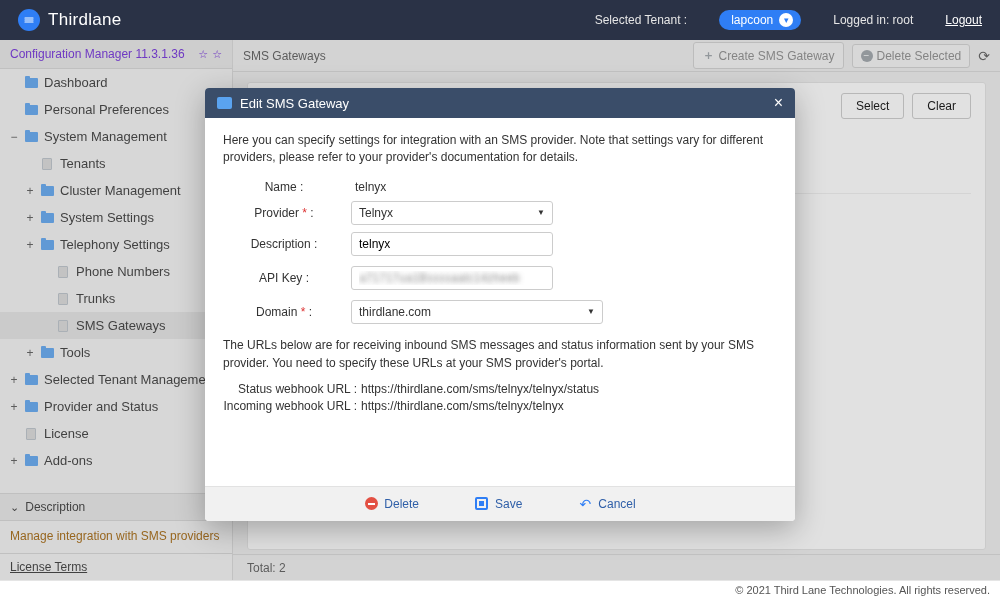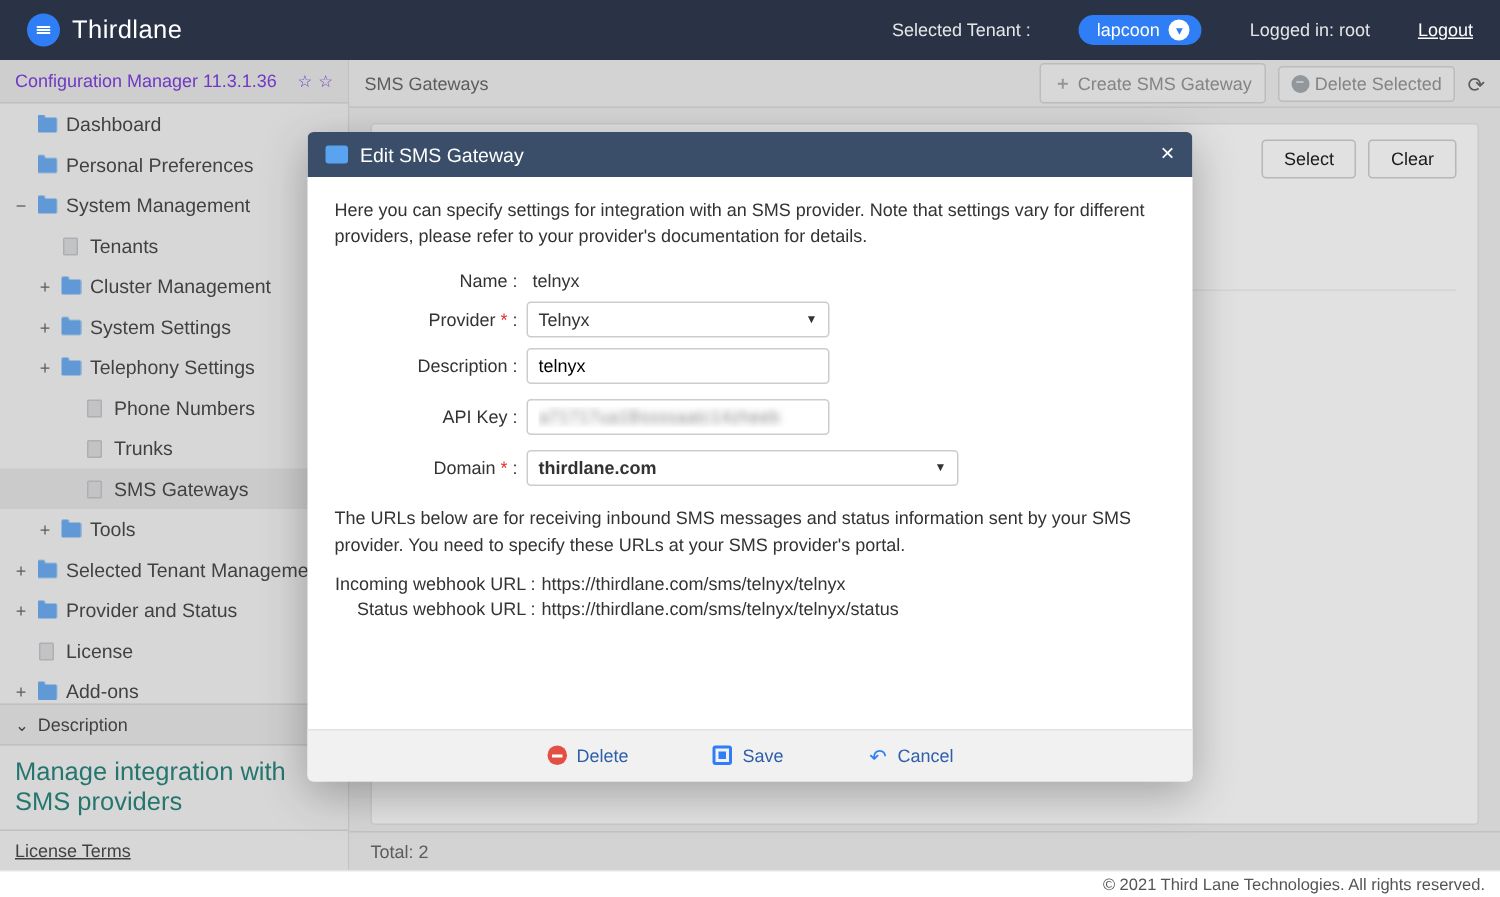--- a/index.html
+++ b/index.html
@@ -28,21 +28,21 @@
 .nav-exp { width: 12px; text-align: center; color: #555; font-size: 12px; }
 .nav-icon { width: 14px; height: 11px; margin: 0 6px 0 4px; display: inline-flex; align-items: center; justify-content: center; }
 .folder-icon { width: 13px; height: 10px; background: #5aa3f0; border-radius: 1px; position: relative; display: inline-block;}
 .folder-icon:before { content:""; position:absolute; top:-2px; left:0; width:5px; height:3px; background:#5aa3f0; border-radius:1px 1px 0 0;}
 .file-icon { width: 10px; height: 12px; background: #d9d9d9; border: 1px solid #b9c0c8; border-radius: 1px; display:inline-block;}
 .nav-item.indent1 { padding-left: 24px; }
 .nav-item.indent2 { padding-left: 40px; }
 .nav-item.active { background: #e3e3e3; }
 .sb-bottom { margin-top: auto; }
 .sb-desc-head { border-top: 1px solid #d5d5d5; border-bottom: 1px solid #d5d5d5; background: #e7e7e7; padding: 6px 10px; display: flex; align-items: center; gap: 6px; font-size: 12px; }
-.sb-desc-body { padding: 8px 10px; font-size: 17px; color: #0f766e; min-height: 32px; }
+.sb-desc-body { padding: 8px 10px; font-size: 12px; color: #a16207; min-height: 32px; }
 .sb-license { border-top: 1px solid #d5d5d5; padding: 6px 10px; font-size: 12px; }
 .sb-license span { text-decoration: underline; cursor: pointer; }
 
 .main { flex: 1; display: flex; flex-direction: column; background: #eeeeee; }
 .toolbar { height: 32px; background: #eeeeee; border-bottom: 1px solid #d8d8d8; display: flex; align-items: center; padding: 0 10px; font-size: 12px; }
 .toolbar-title { color: #555; }
 .toolbar-actions { margin-left: auto; display: flex; align-items: center; gap: 8px; }
 .tb-btn { padding: 4px 8px; border: 1px solid #d0d0d0; background: #f4f4f4; border-radius: 3px; color: #888; font-size: 12px; display: inline-flex; align-items: center; gap: 4px; cursor: pointer; }
 .refresh-ic { font-size: 14px; color: #555; cursor: pointer; }
 
@@ -60,28 +60,28 @@
 
 
 .modal-backdrop { position: absolute; top: 40px; left: 0; right: 0; bottom: 18px; background: rgba(120,120,120,0.22); display: flex; align-items: flex-start; justify-content: center; }
 .modal { margin-top: 48px; width: 590px; background: #fff; border-radius: 4px; box-shadow: 0 8px 30px rgba(0,0,0,0.28); overflow: hidden; }
 .modal-head { background: #3a4d69; color: #fff; padding: 7px 12px; display: flex; align-items: center; font-size: 13px; }
 .modal-head .mh-icon { width: 15px; height: 12px; background: #5aa3f0; border-radius: 2px; margin-right: 8px; position: relative; }
 .modal-close { margin-left: auto; font-size: 16px; cursor: pointer; line-height: 1; }
 .modal-body { padding: 14px 18px 10px 18px; font-size: 12px; color: #333; }
 .intro { margin-bottom: 14px; line-height: 1.4; }
 .form-row { display: flex; align-items: center; margin-bottom: 7px; }
-.form-row .lbl { width: 128px; text-align: right; padding-right: 6px; }
+.form-row .lbl { width: 128px; text-align: center; padding-right: 6px; }
 .req { color: #d33; }
 .form-row .val-text { padding-left: 4px; }
 .finput { border: 1px solid #ccc; border-radius: 3px; padding: 4px 7px; font-size: 12px; }
 .finput.w200 { width: 202px; }
 .fselect { border: 1px solid #ccc; border-radius: 3px; padding: 4px 7px; font-size: 12px; width: 202px; background: #fff; position: relative; display: inline-flex; align-items: center; justify-content: space-between; }
 .fselect .drop { font-size: 8px; color: #333; }
-.fselect.wlarge { width: 288px; font-weight: bold; }
+.fselect.wlarge { width: 252px; }
 .blurred { color: transparent; text-shadow: 0 0 5px rgba(90,90,90,0.7); user-select: none; }
 .note2 { margin: 12px 0 10px 0; line-height: 1.5; }
 .url-row { display: flex; margin-bottom: 3px; }
 .url-row .lbl { width: 138px; text-align: right; padding-right: 4px; }
 .url-row .val { color: #333; }
 .modal-foot { background: #f1f1f1; border-top: 1px solid #e2e2e2; padding: 10px 16px; display: flex; justify-content: center; gap: 56px; }
 .mfbtn { display: inline-flex; align-items: center; gap: 6px; font-size: 12px; color: #2f5fa8; cursor: pointer; }
 .mfic { width: 14px; height: 14px; display: inline-flex; align-items: center; justify-content: center; }
 .ic-del { background: #e35043; border-radius: 50%; width: 13px; height: 13px; }
 .ic-del:after { content:""; display:block; width:7px; height:2px; background:#fff; margin: auto; position: relative; top:5.5px;}
@@ -317,26 +317,26 @@
         <div class="lbl"><span>Domain</span> <span class="req">*</span> :</div>
         <div class="fselect wlarge">
           <span>thirdlane.com</span>
           <span class="drop">▼</span>
         </div>
       </div>
 
       <div class="note2">The URLs below are for receiving inbound SMS messages and status information sent by your SMS provider. You need to specify these URLs at your SMS provider's portal.</div>
 
       <div class="url-row">
+        <div class="lbl">Status webhook URL :</div>
+        <div class="val">https://thirdlane.com/sms/telnyx/telnyx/status</div>
+      </div>
+      <div class="url-row">
         <div class="lbl">Incoming webhook URL :</div>
         <div class="val">https://thirdlane.com/sms/telnyx/telnyx</div>
-      </div>
-      <div class="url-row">
-        <div class="lbl">Status webhook URL :</div>
-        <div class="val">https://thirdlane.com/sms/telnyx/telnyx/status</div>
       </div>
       <div style="height:60px;"></div>
     </div>
     <div class="modal-foot">
       <span class="mfbtn">
         <span class="mfic">
             <span class="ic-del"></span>
           </span>
         <span>Delete</span>
       </span>

